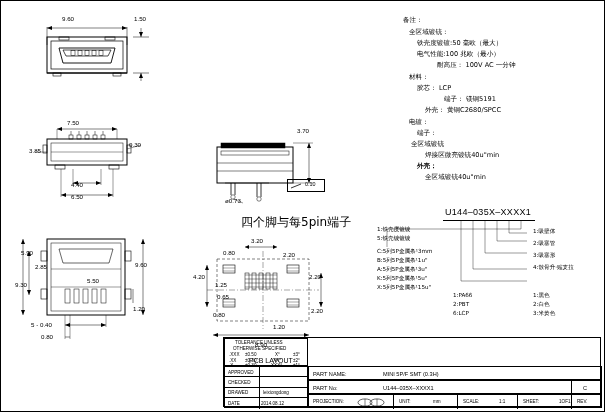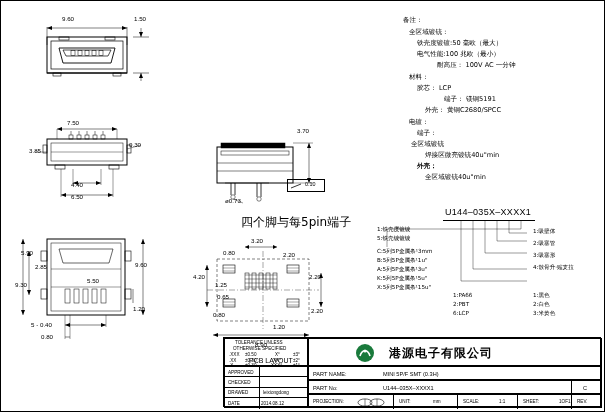--- a/index.html
+++ b/index.html
@@ -345,30 +345,20 @@
       <div class="abs tiny" style="left:4px;top:18.5px;">.XX</div>
       <div class="abs tiny" style="left:20px;top:18.5px;">±0.30</div>
       <div class="abs tiny" style="left:48px;top:18.5px;">XX°</div>
       <div class="abs tiny" style="left:68px;top:18.5px;">±2°</div>
       <div class="abs tiny" style="left:4px;top:24px;">.X</div>
       <div class="abs tiny" style="left:20px;top:24px;">±0.30</div>
       <div class="abs tiny" style="left:46px;top:24px;">XXX°</div>
       <div class="abs tiny" style="left:68px;top:24px;">±1°</div>
     </div>
 
-    <div class="partblk" style="left:84px;top:0px;width:294px;height:28px;">
-      <div class="abs" style="left:46px;top:4px;width:20px;height:20px;">
-        <svg width="20" height="20" viewBox="0 0 20 20">
-          <circle cx="10" cy="10" r="9" fill="#1a7a3c"></circle>
-          <path d="M5 13 C7 6, 13 6, 15 13" stroke="#fff" stroke-width="1.6" fill="none"></path>
-          <circle cx="10" cy="8" r="1.6" fill="#fff"></circle>
-        </svg>
-      </div>
-      <div class="abs cn" style="left:80px;top:6px;font-size:12px;font-weight:bold;letter-spacing:1px;">港源电子有限公司</div>
-    </div>
 
     <div class="partblk" style="left:0px;top:28px;width:84px;height:41.5px;">
       <div class="abs" style="left:0;top:0;width:84px;height:10.4px;border-bottom:1px solid #000;box-sizing:border-box;">
         <div class="abs tiny" style="left:3px;top:2.5px;">APPROVED</div>
       </div>
       <div class="abs" style="left:0;top:10.4px;width:84px;height:10.4px;border-bottom:1px solid #000;box-sizing:border-box;">
         <div class="abs tiny" style="left:3px;top:2.5px;">CHECKED</div>
       </div>
       <div class="abs" style="left:0;top:20.8px;width:84px;height:10.4px;border-bottom:1px solid #000;box-sizing:border-box;">
         <div class="abs tiny" style="left:3px;top:2.5px;">DRAWED</div>

